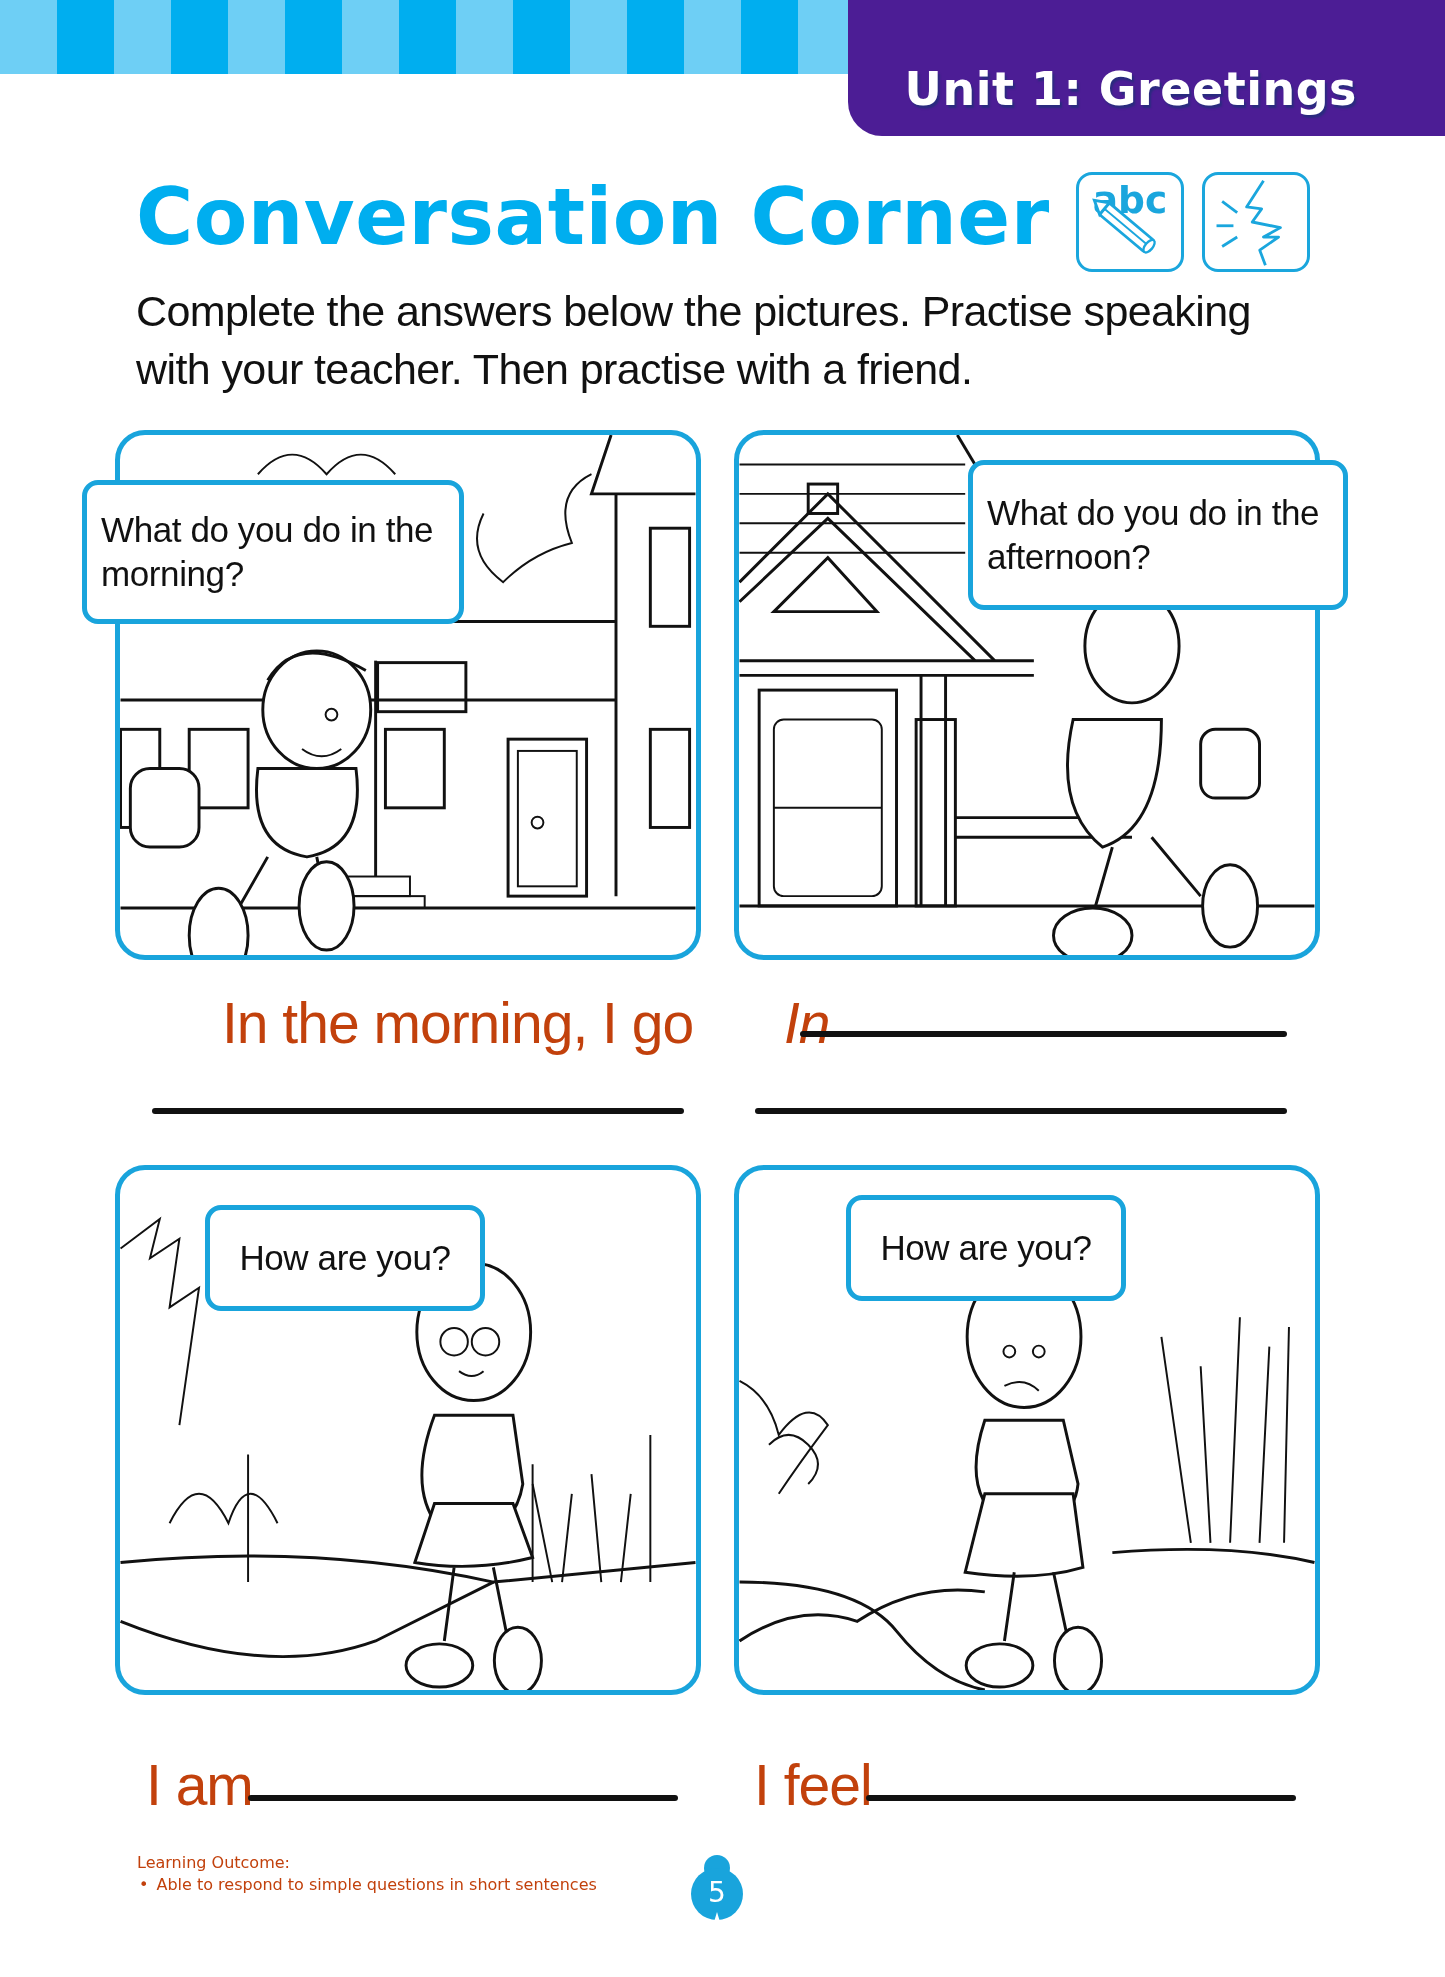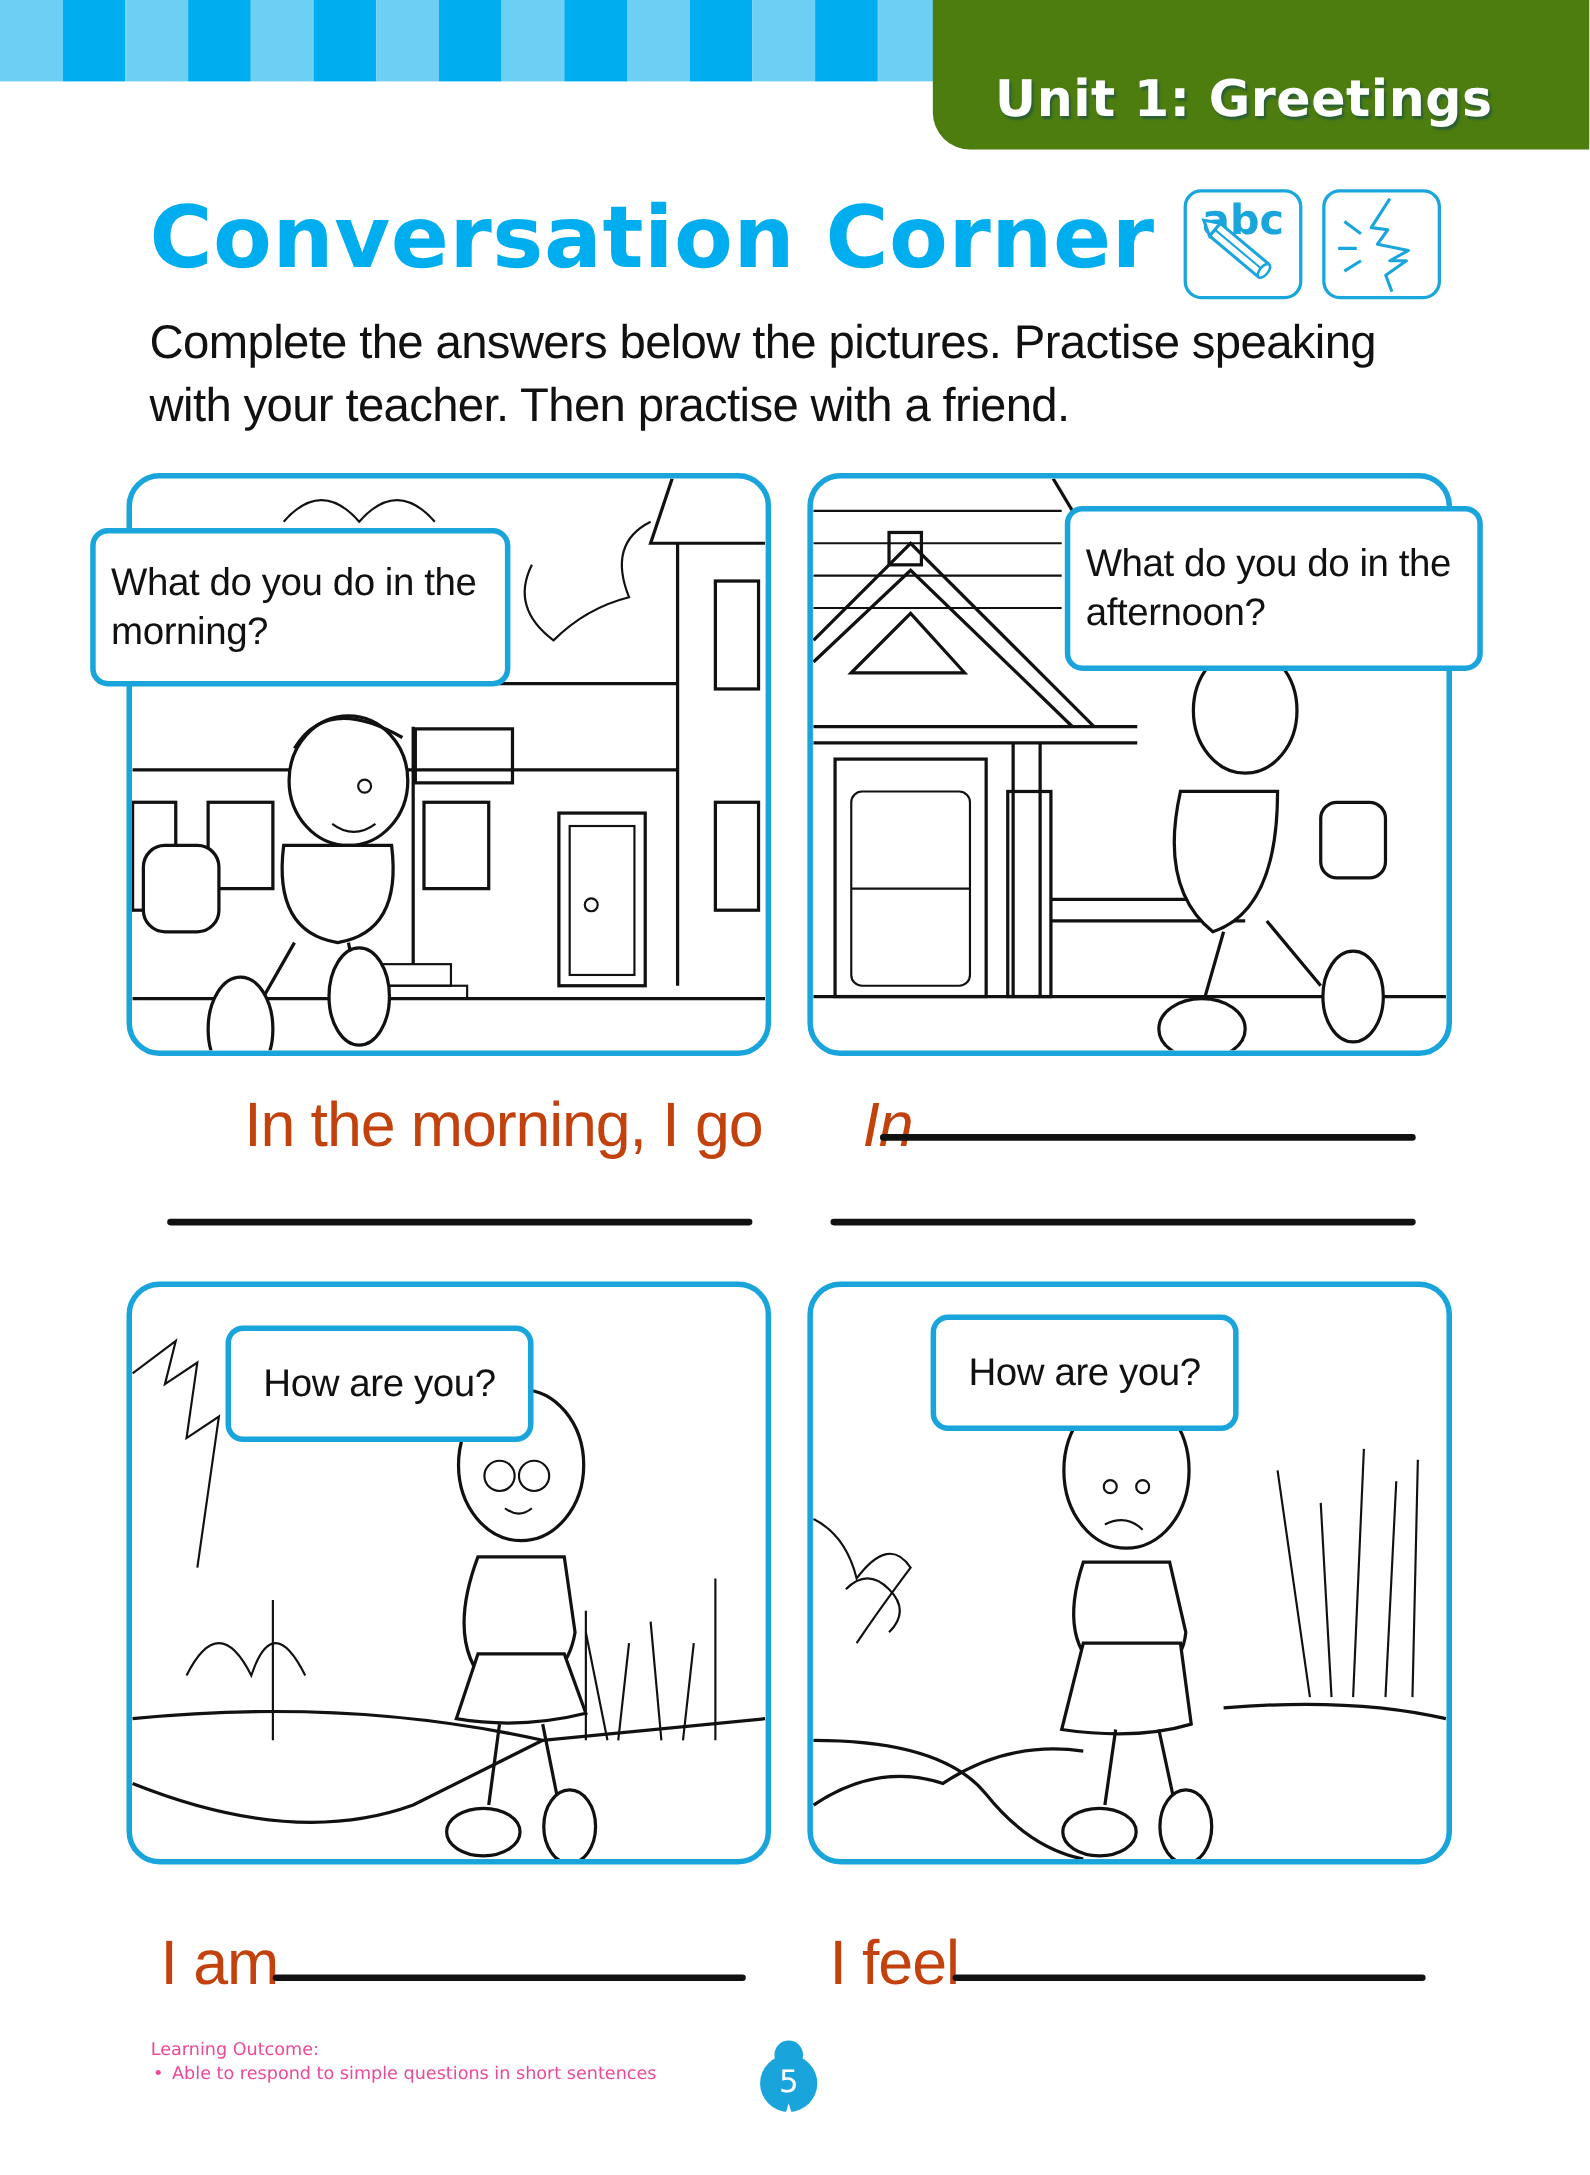--- a/index.html
+++ b/index.html
@@ -7,21 +7,21 @@
   body { position: relative; font-family: "Liberation Sans", "DejaVu Sans", sans-serif; color: #111; }
 
   
   .stripes { position: absolute; left: 0; top: 0; width: 860px; height: 74px; display: flex; }
   .stripe { width: 57px; height: 74px; flex: 0 0 auto; }
   .stripe.light { background: #6ecff5; }
   .stripe.dark { background: #00aeef; }
 
   .unit-tab {
     position: absolute; left: 848px; top: 0; width: 597px; height: 136px;
-    background: #4d7c0f; border-bottom-left-radius: 34px;
+    background: #4c1d95; border-bottom-left-radius: 34px;
     display: flex; align-items: flex-end; justify-content: flex-end;
     padding: 0 88px 20px 0;
   }
   .unit-title {
     color: #ffffff; font-family: "DejaVu Sans", sans-serif; font-weight: bold;
     font-size: 46px; letter-spacing: 0.5px;
     text-shadow: 2px 3px 2px rgba(0,60,100,0.45);
   }
 
   .page-title {
@@ -52,21 +52,21 @@
 
   .bubble {
     position: absolute; background: #fff; border: 5px solid #19a4dc; border-radius: 16px;
     font-size: 35px; line-height: 44px; color: #111; letter-spacing: -0.4px;
     padding: 0 14px; display: flex; align-items: center;
   }
 
   .prompt { position: absolute; font-size: 57px; color: #c2410c; letter-spacing: -1px; white-space: nowrap; }
   .blank { position: absolute; height: 6px; background: #111; border-radius: 3px; }
 
-  .outcome { position: absolute; left: 137px; top: 1852px; font-family: "DejaVu Sans", sans-serif; font-size: 16px; line-height: 22px; color: #ec4899; }
+  .outcome { position: absolute; left: 137px; top: 1852px; font-family: "DejaVu Sans", sans-serif; font-size: 16px; line-height: 22px; color: #c2410c; }
   .outcome .bullet-row { display: flex; gap: 8px; padding-left: 2px; }
 
   .page-badge { position: absolute; left: 690px; top: 1854px; width: 54px; height: 68px; }
   .page-badge svg { position: absolute; left: 0; top: 0; }
   .page-num {
     position: absolute; left: 0; top: 22px; width: 54px; text-align: center;
     color: #fff; font-family: "DejaVu Sans", sans-serif; font-size: 28px;
   }
 </style>
 </head>

